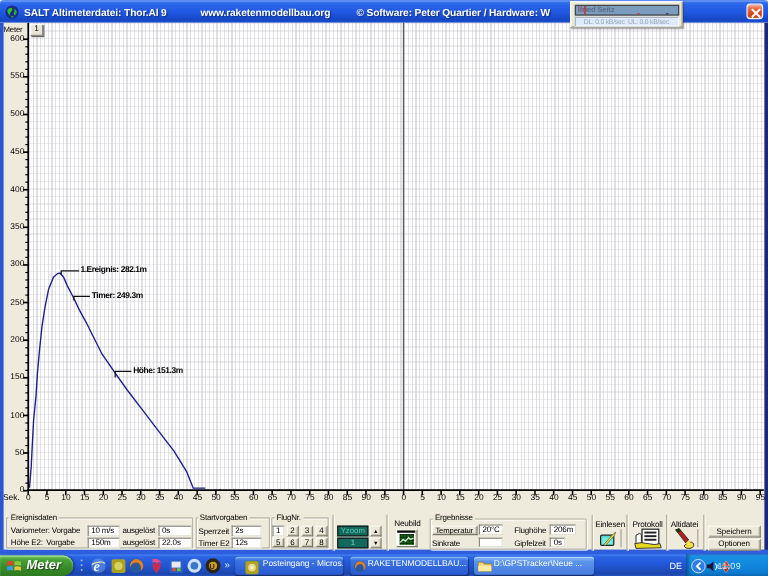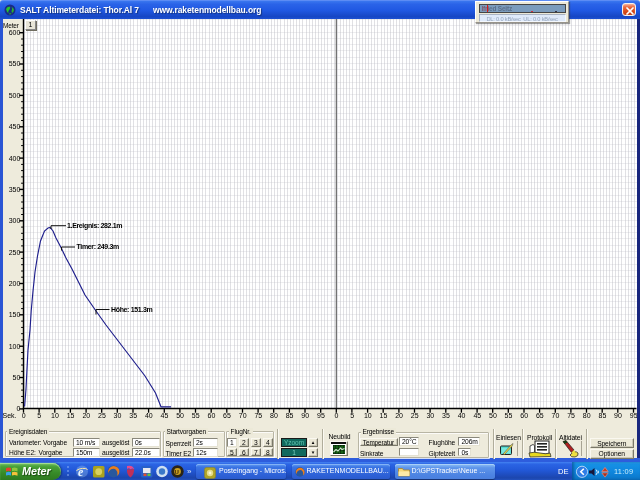--- a/index.html
+++ b/index.html
@@ -55,21 +55,21 @@
 .taskbtn { position:absolute; top:464px; height:14.5px; border-radius:2.5px;
   color:#fff; font-size:7px; white-space:nowrap; overflow:hidden; }
 .tbmain { background:linear-gradient(180deg,#68a1f4 0%,#3a74e4 20%,#2e62d8 70%,#2a5bce 100%);
   box-shadow:inset 0 1px 0 #82b2f6, 0 1px 1px #16306e; }
 .tbactive { background:linear-gradient(180deg,#8fc0f6 0%,#5e95ea 25%,#4c83e2 75%,#4a80de 100%);
   box-shadow:inset 0 1px 0 #a8d0f8, 0 1px 1px #16306e; }
 .tbtxt { position:absolute; left:16px; top:3.2px; }
 #tray { position:absolute; left:572px; top:462px; width:68px; height:18px;
   background:linear-gradient(180deg,#2aa1ef 0%,#1590e5 15%,#0f86dd 55%,#0b76c8 100%);
   box-shadow:inset 2px 0 3px rgba(0,40,90,.45); }
-#clock { position:absolute; left:614px; top:467.4px; color:#c9edfb; font-size:7.4px; letter-spacing:0.3px; }
+#clock { position:absolute; left:598px; top:467.4px; color:#c9edfb; font-size:7.4px; letter-spacing:0.3px; }
 #delab { position:absolute; left:558px; top:467px; color:#fff; font-size:7.5px; }
 
 #netov { position:absolute; left:474.5px; top:0.5px; width:94.5px; height:22.5px;
   background:#ece9d8; border:1px solid #fff; border-right-color:#98948a; border-bottom-color:#98948a;
   box-shadow:1px 1px 1px rgba(60,60,60,.5); }
 #netgraph { position:absolute; left:3px; top:2px; width:87px; height:9px; background:#7b9cbd;
   border:1px solid #454545; overflow:hidden; }
 #netstat { position:absolute; left:3px; top:12px; width:87px; height:8.5px; background:#dfeafa;
   border:1px solid #aab4c4; border-bottom-color:#f4f8fe; border-right-color:#f4f8fe;
   color:#95a5bc; font-size:5.7px; text-align:center; line-height:8px; letter-spacing:-0.2px; white-space:nowrap; }
@@ -254,22 +254,23 @@
   <div class="anno" style="left:76.5px;top:243.2px">Timer: 249.3m</div>
   <div class="anno" style="left:111px;top:305.5px">Höhe: 151.3m</div>
 
   <div id="titlebar">
     <svg class="abs" style="left:4px;top:3px" width="12" height="12" viewBox="0 0 12 12">
       <circle cx="6" cy="6" r="5.5" fill="#1a2c86"></circle>
       <path d="M2,5 Q3,2.5 5.5,2.5 Q7,3.5 5.5,5.5 Q3.5,7 4.5,9 Q2.5,8 2,5 Z" fill="#27c42b"></path>
       <path d="M7.5,3 Q9.5,3.5 10,6 Q9.5,8.5 8,9 Q7,7 8,5.5 Q8.5,4 7.5,3 Z" fill="#2bb32f"></path>
       <path d="M5,9.5 Q6.5,8.5 7.5,9.8 Q6.5,10.8 5.5,10.5 Z" fill="#24a828"></path>
     </svg>
-    <span class="t" style="left:20px">SALT Altimeterdatei: Thor.Al 7</span>
-    <span class="t" style="left:153px">www.raketenmodellbau.org</span>
+    <span class="t" style="left:20px">SALT Altimeterdatei: Thor.Al 9</span>
+    <span class="t" style="left:167px">www.raketenmodellbau.org</span>
+    <span class="t" style="left:297px">© Software: Peter Quartier / Hardware: W</span>
   </div>
   <div id="bleft"></div>
   <div id="bright"></div>
   <div id="bbottom"></div>
 
   <div id="netov">
     <div id="netgraph">
       <div class="abs" style="left:7px;top:0;width:1.4px;height:9px;background:#dd1717"></div>
       <div class="abs" style="left:2px;top:0.5px;color:#51617a;font-size:6.5px;font-weight:bold;letter-spacing:-0.2px;opacity:.75;white-space:nowrap"><span style="color:#7c4456">lfri</span>ed Seitz</div>
       <div class="abs" style="left:51px;top:6.5px;width:2px;height:2px;background:#d03040"></div>

